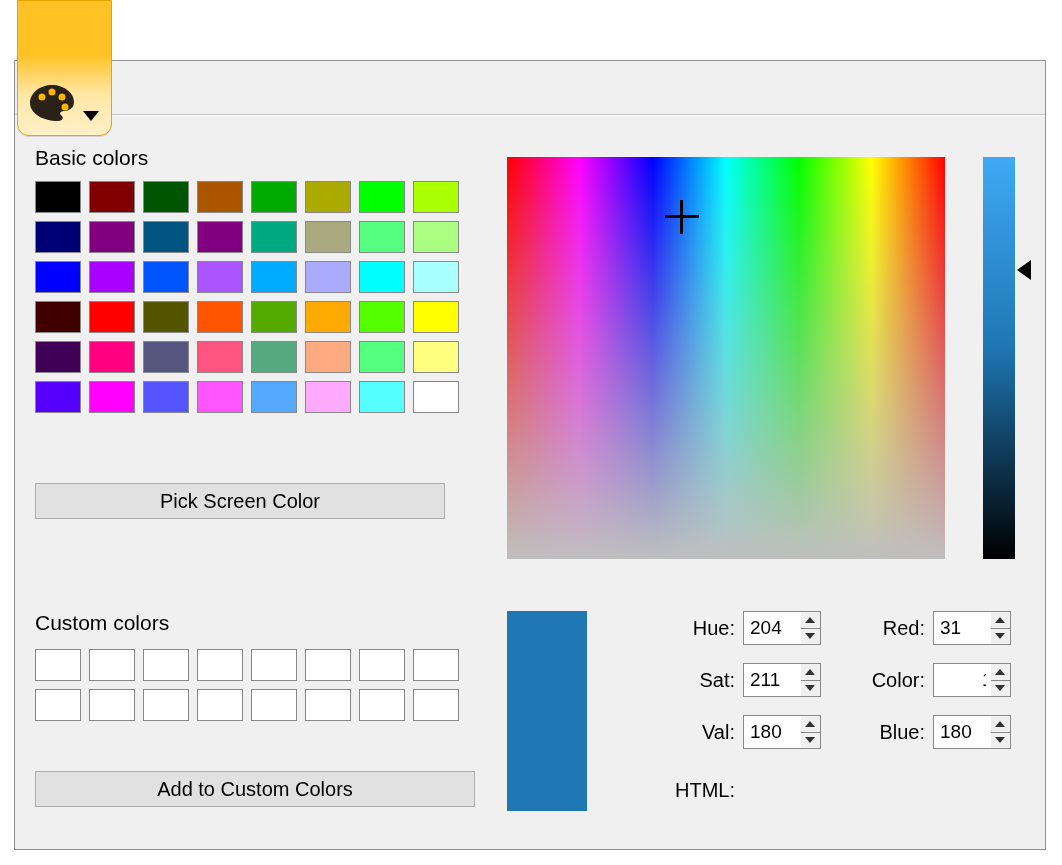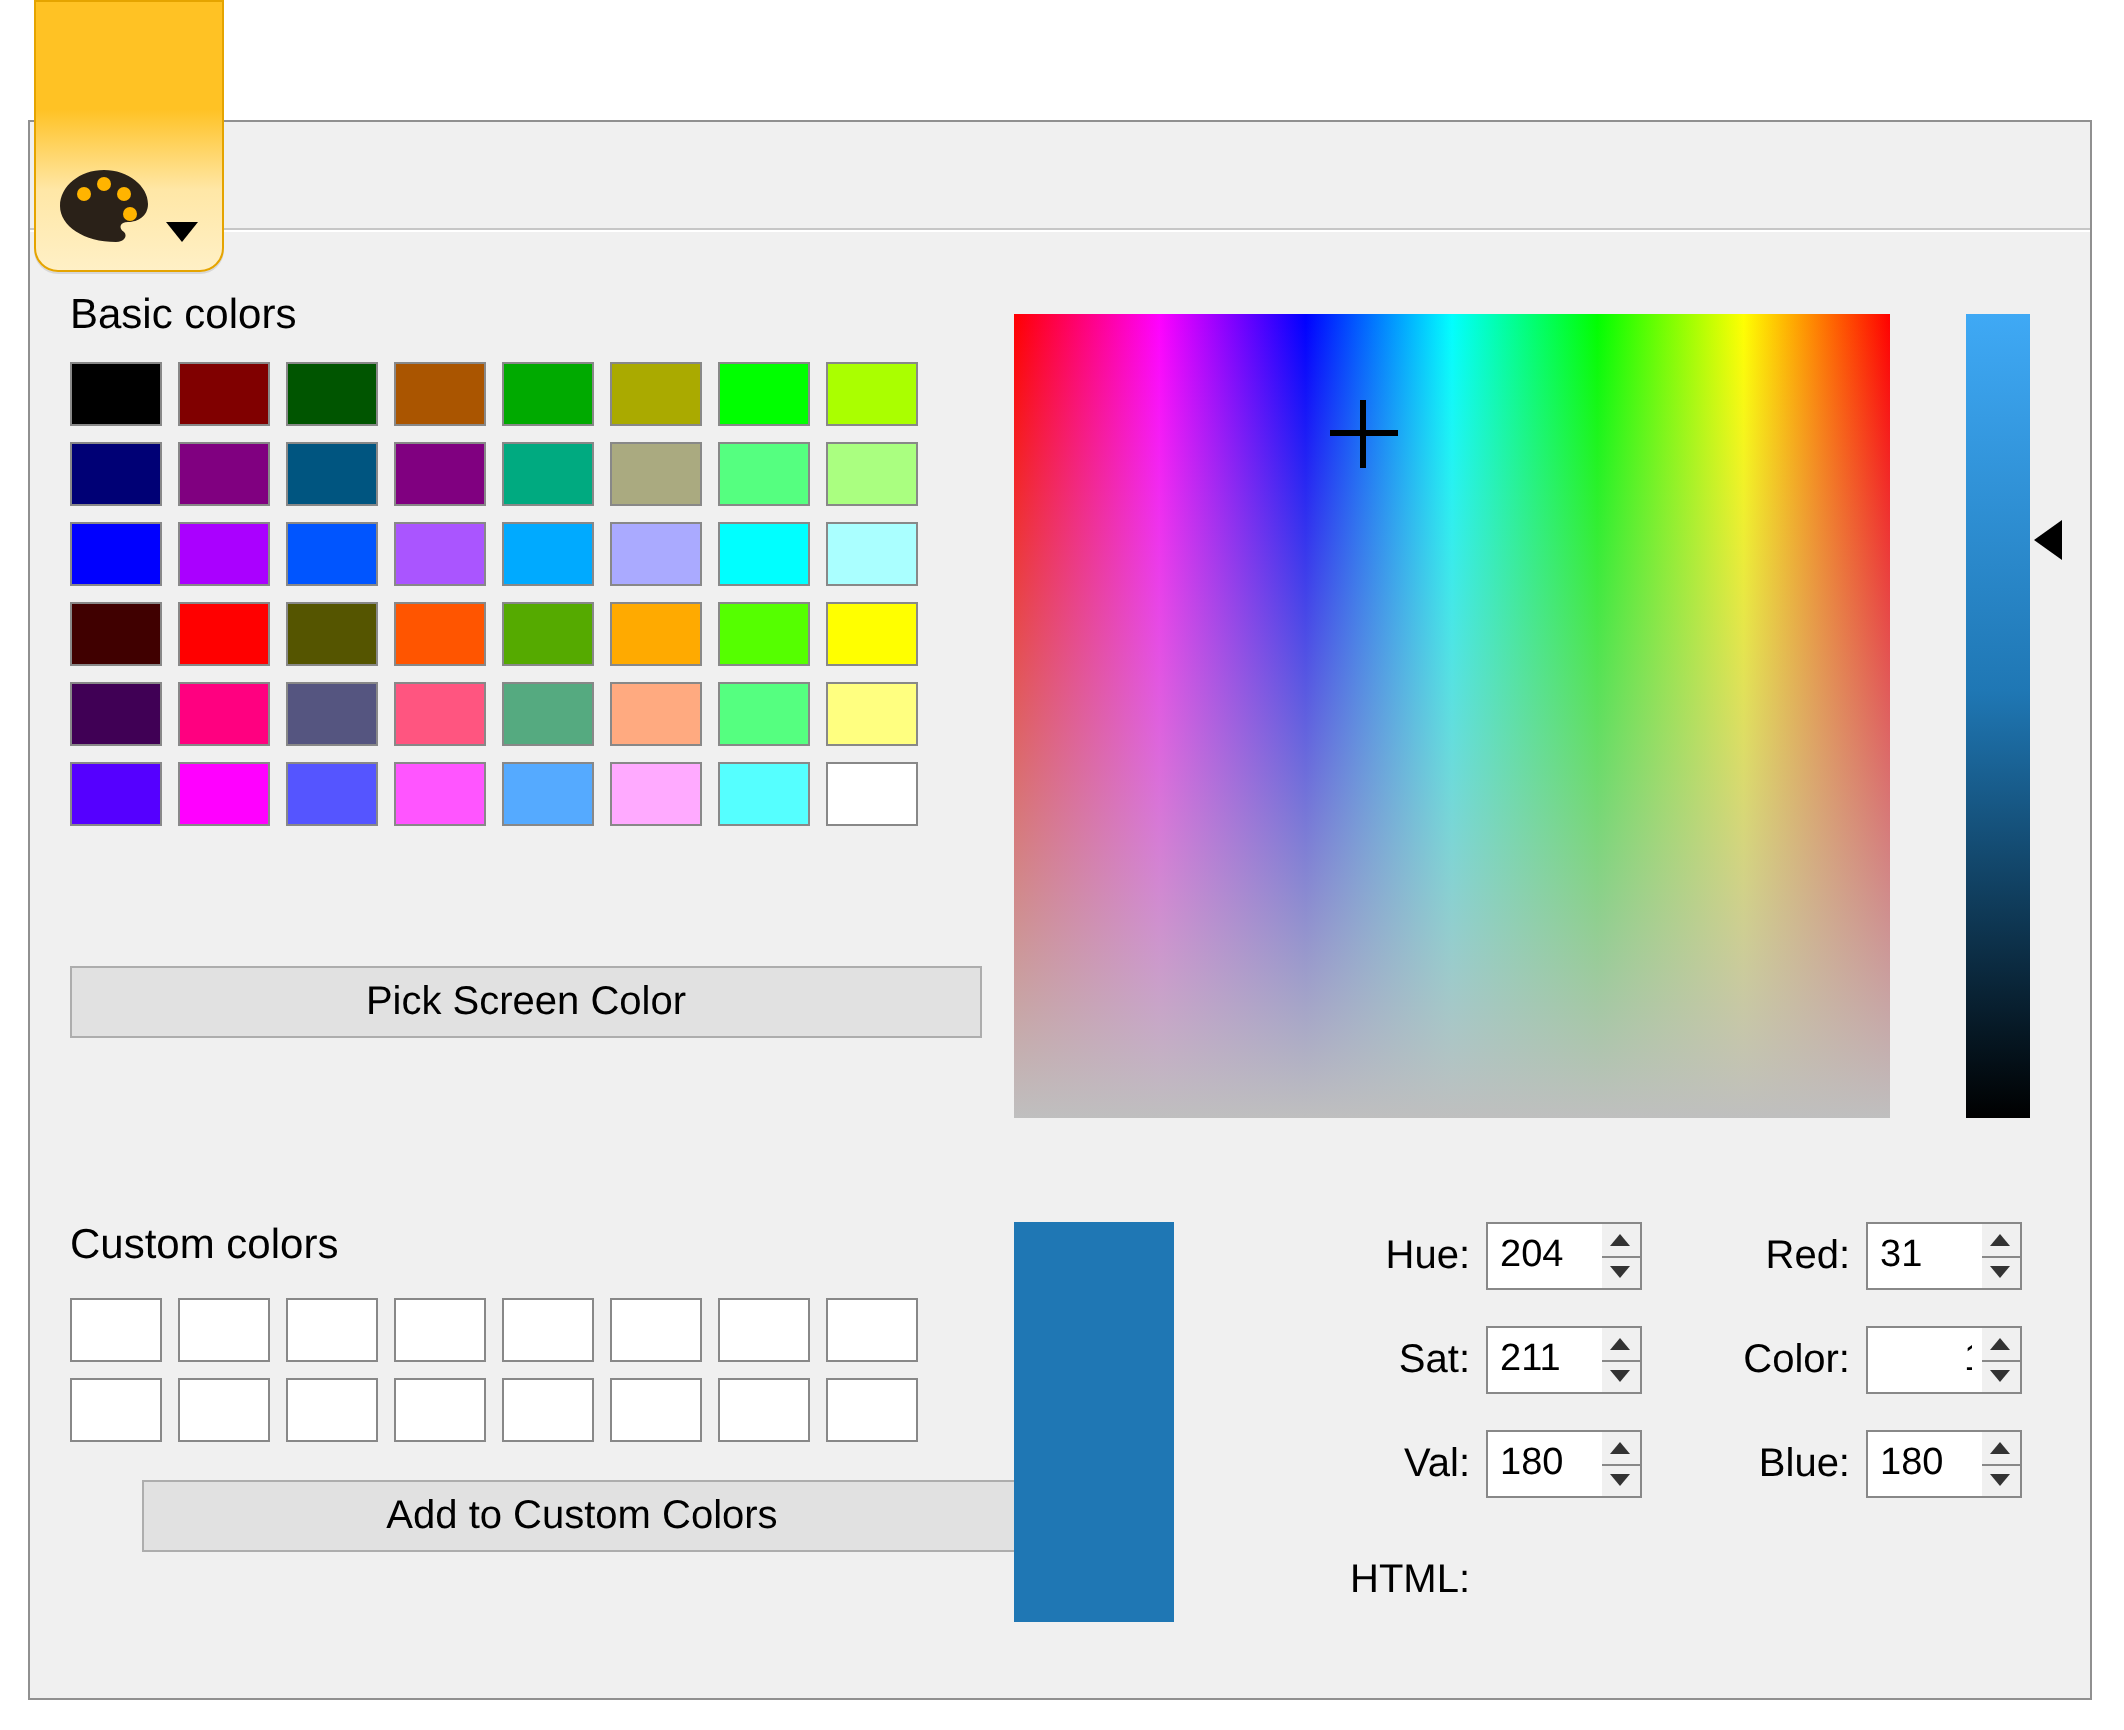--- a/index.html
+++ b/index.html
@@ -277,21 +277,21 @@
         <div class="swatch" style="background: rgb(85, 0, 255);"></div>
         <div class="swatch" style="background: rgb(255, 0, 255);"></div>
         <div class="swatch" style="background: rgb(85, 85, 255);"></div>
         <div class="swatch" style="background: rgb(255, 85, 255);"></div>
         <div class="swatch" style="background: rgb(85, 170, 255);"></div>
         <div class="swatch" style="background: rgb(255, 170, 255);"></div>
         <div class="swatch" style="background: rgb(85, 255, 255);"></div>
         <div class="swatch" style="background: rgb(255, 255, 255);"></div>
       </div>
 
-    <div class="wide-btn" style="left:20px; top:422px; width:456px;">Pick Screen Color</div>
+    <div class="wide-btn" style="left:20px; top:422px; width:410px;">Pick Screen Color</div>
 
     <div class="hlabel" style="left:20px; top:550px;">Custom colors</div>
     <div id="custom-grid" class="grid" style="left:20px; top:588px; grid-template-columns: repeat(8, 46px);">
         <div class="swatch" style="background: rgb(255, 255, 255);"></div>
         <div class="swatch" style="background: rgb(255, 255, 255);"></div>
         <div class="swatch" style="background: rgb(255, 255, 255);"></div>
         <div class="swatch" style="background: rgb(255, 255, 255);"></div>
         <div class="swatch" style="background: rgb(255, 255, 255);"></div>
         <div class="swatch" style="background: rgb(255, 255, 255);"></div>
         <div class="swatch" style="background: rgb(255, 255, 255);"></div>
@@ -299,21 +299,21 @@
         <div class="swatch" style="background: rgb(255, 255, 255);"></div>
         <div class="swatch" style="background: rgb(255, 255, 255);"></div>
         <div class="swatch" style="background: rgb(255, 255, 255);"></div>
         <div class="swatch" style="background: rgb(255, 255, 255);"></div>
         <div class="swatch" style="background: rgb(255, 255, 255);"></div>
         <div class="swatch" style="background: rgb(255, 255, 255);"></div>
         <div class="swatch" style="background: rgb(255, 255, 255);"></div>
         <div class="swatch" style="background: rgb(255, 255, 255);"></div>
       </div>
 
-    <div class="wide-btn" style="left:20px; top:679px; width:440px;margin-left:36px;">Add to Custom Colors</div>
+    <div class="wide-btn" style="left:20px; top:710px; width:440px;">Add to Custom Colors</div>
 
     <div id="sat-val" style="left:492px; top:96px;">
       <div class="hue-layer"></div>
       <div class="white-layer"></div>
       <div class="cross" id="crosshair" style="left: 40%; top: 15%;"></div>
     </div>
 
     <div id="lum-slider" style="left:968px; top:96px;"></div>
     <div id="lum-pointer" style="left: 1002px; top: 198.56px;"></div>
 

